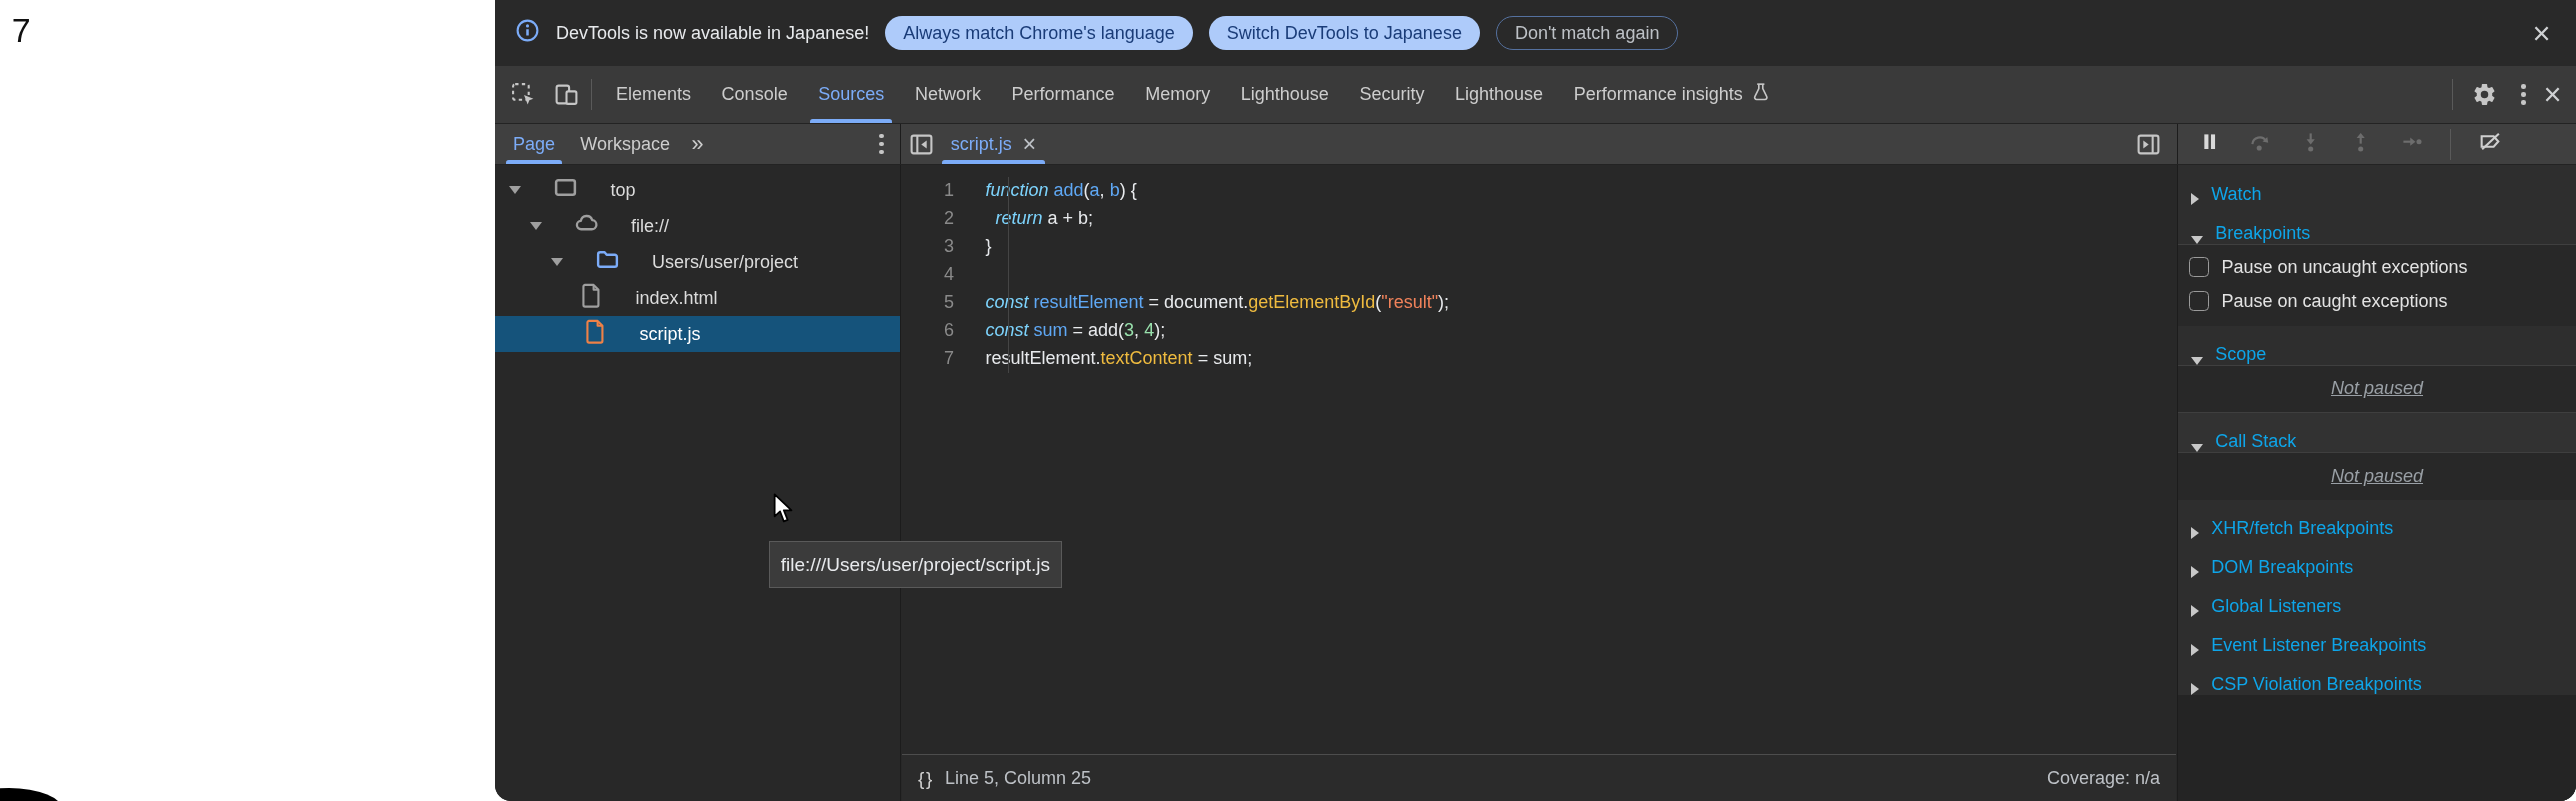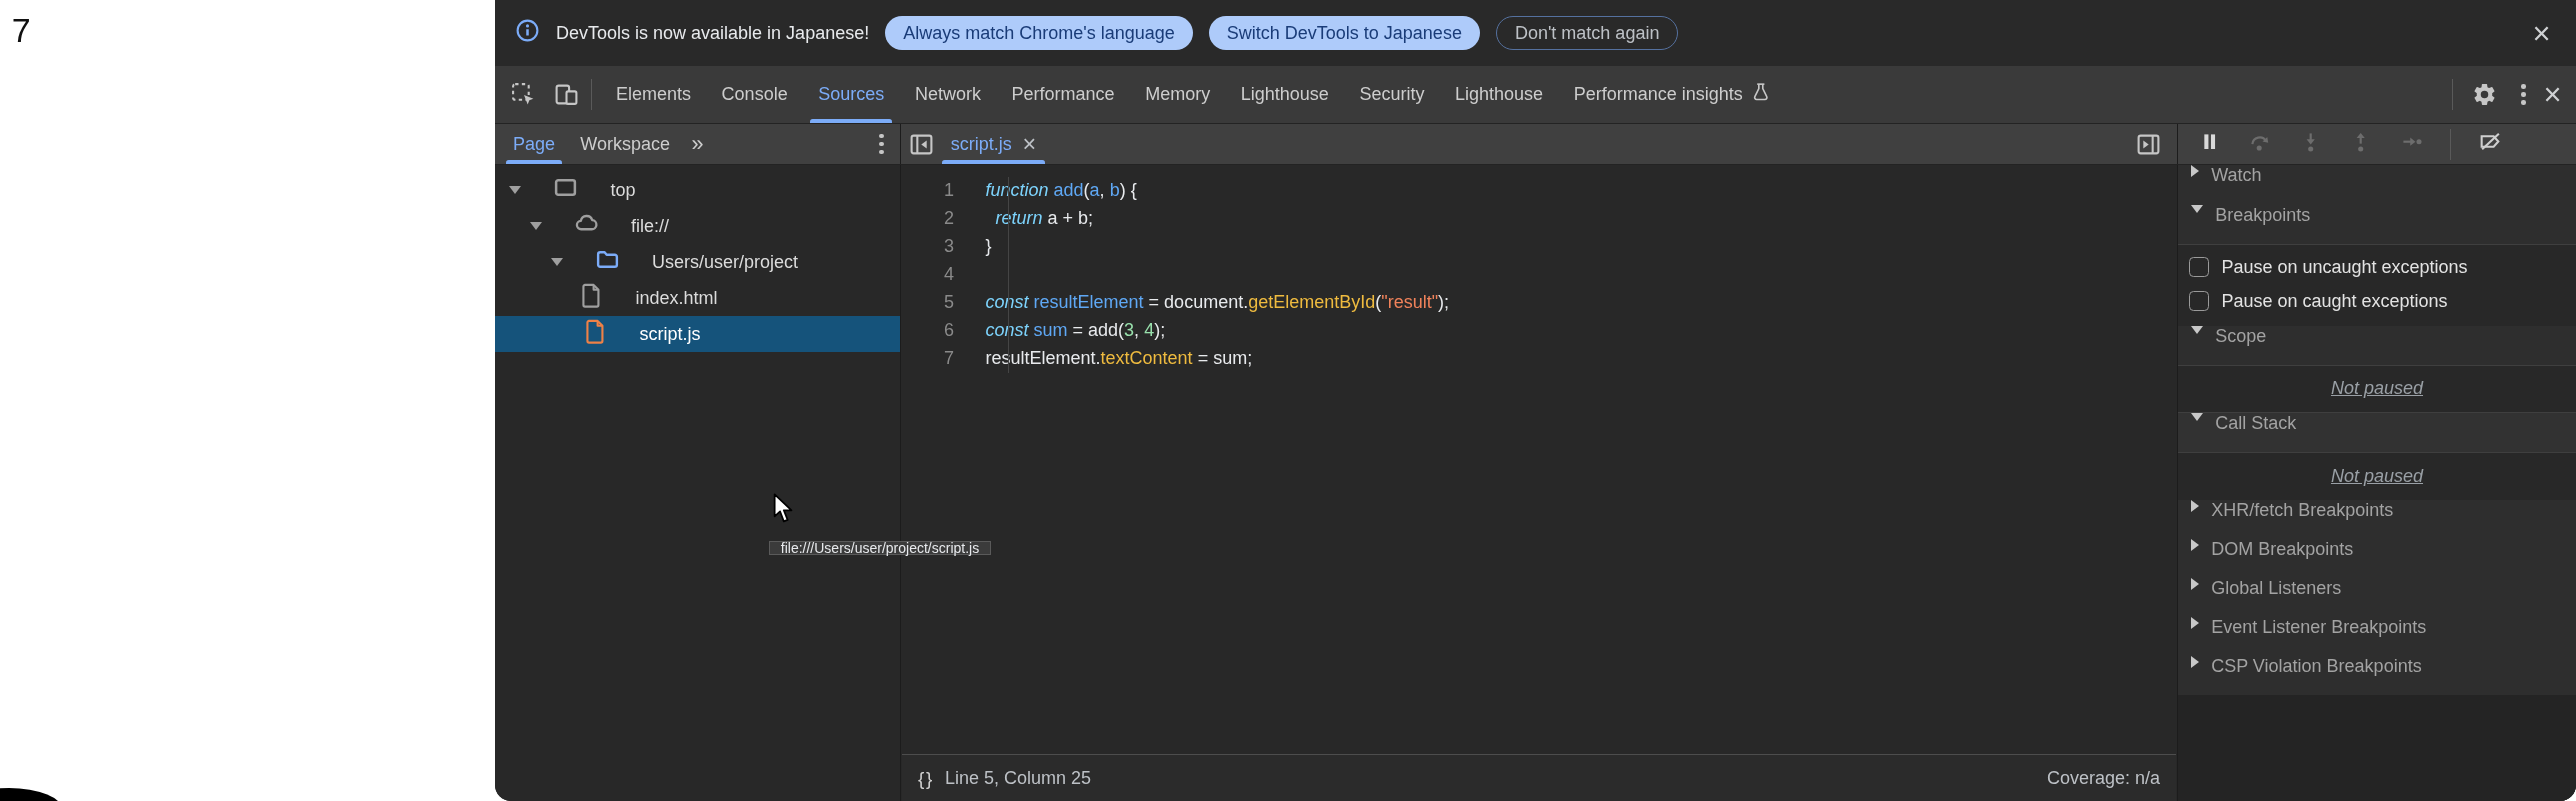--- a/index.html
+++ b/index.html
@@ -68,22 +68,22 @@
   .nav-panel { position: absolute; left: 0; top: 0; bottom: 0; width: 406px;
                border-right: 0.9px solid #1c1c1c; background: #282828; padding-top: 7.2px; }
   .tree-row { height: 36px; display: flex; align-items: center; color: #dcdcdc; white-space: nowrap; gap: 23px; }
   .tree-row .caret { margin-right: 9px; }
   .tree-row .t-icon { margin-right: 9px; flex: 0 0 auto; }
   .tree-row.selected { background: #15537b; color: #ffffff; }
   .caret { width: 0; height: 0; border-style: solid; display: inline-block; }
   .caret.down { border-width: 8px 6.3px 0 6.3px; border-color: #9f9f9f transparent transparent transparent; }
   .caret.right { border-width: 6.3px 0 6.3px 8px; border-color: transparent transparent transparent #9f9f9f; }
 
-  .tooltip { position: absolute; left: 274px; top: 376px; height: 14px; padding: 0 10.8px;
-             background: #3b3b3b; border: 0.9px solid #5a5a5a; color: #e8eaed; font-size: 14px;
+  .tooltip { position: absolute; left: 274px; top: 376px; height: 47px; padding: 0 10.8px;
+             background: #3b3b3b; border: 0.9px solid #5a5a5a; color: #e8eaed; font-size: 19px;
              display: flex; align-items: center; white-space: nowrap; z-index: 5; }
 
   .editor-panel { position: absolute; left: 407px; right: 400px; top: 0; bottom: 0; background: #282828; }
   .code-area { padding-top: 11.7px; position: relative; }
   .gutter-line { position: absolute; left: 106px; top: 11.7px; height: 196px; width: 0.9px; background: #454545; }
   .code-line { height: 28px; display: flex; align-items: center; white-space: pre; font-size: 18px; }
   .ln { width: 79px; text-align: right; padding-right: 27px; color: #8a8a8a; flex: 0 0 auto; }
   .line-code { padding-left: 4.5px; }
   .tok[data-tok="kw"]    { color: #7dd3fc; font-style: italic; }
   .tok[data-tok="var"]   { color: #5fa8f5; }
@@ -93,22 +93,22 @@
   .tok[data-tok="plain"] { color: #e8eaed; }
 
   .status-bar { position: absolute; left: 0; right: 0; bottom: 0; height: 48px;
                 border-top: 0.9px solid #4d4d4d; background: #2b2b2b; display: flex;
                 align-items: center; padding: 0 16px; color: #bdc1c6; font-size: 18px; }
   .braces { font-size: 19px; margin-right: 14.4px; color: #cfcfcf; letter-spacing: -1.8px; }
   .coverage { margin-left: auto; }
 
   .dbg-panel { position: absolute; right: 0; top: 0; bottom: 0; width: 399px;
                border-left: 0.9px solid #1c1c1c; background: #282828; display: flex; flex-direction: column; }
-  .dbg-header { height: 40px; display: flex; align-items: flex-start; padding: 0 12.6px;
-                color: #a3a3a3; background: #2e2e2e; flex: 0 0 auto; }
+  .dbg-header { height: 40px; display: flex; align-items: flex-end; padding: 0 12.6px;
+                color: #0ea5e9; background: #2e2e2e; flex: 0 0 auto; }
   .dbg-header .caret { margin-right: 12.6px; }
   .dbg-header .caret.down  { border-width: 8px 6.3px 0 6.3px; border-color: #c8c8c8 transparent transparent transparent; }
   .dbg-header .caret.right { border-width: 6.3px 0 6.3px 8px; border-color: transparent transparent transparent #c8c8c8; }
   .dbg-header.h43 { height: 39px; }
   .dbg-header.cs { background: #323232; }
   .bdr-b { border-bottom: 0.9px solid #3f3f3f; }
   .bp-options { padding: 5.4px 0 7.2px 10.8px; background: #282828; flex: 0 0 auto; }
   .bp-row { height: 34px; display: flex; align-items: center; color: #e3e3e3; }
   .checkbox { width: 20px; height: 20px; border: 1.8px solid #9a9a9a; border-radius: 4.5px;
               margin-right: 12.6px; background: transparent; flex: 0 0 auto; }

